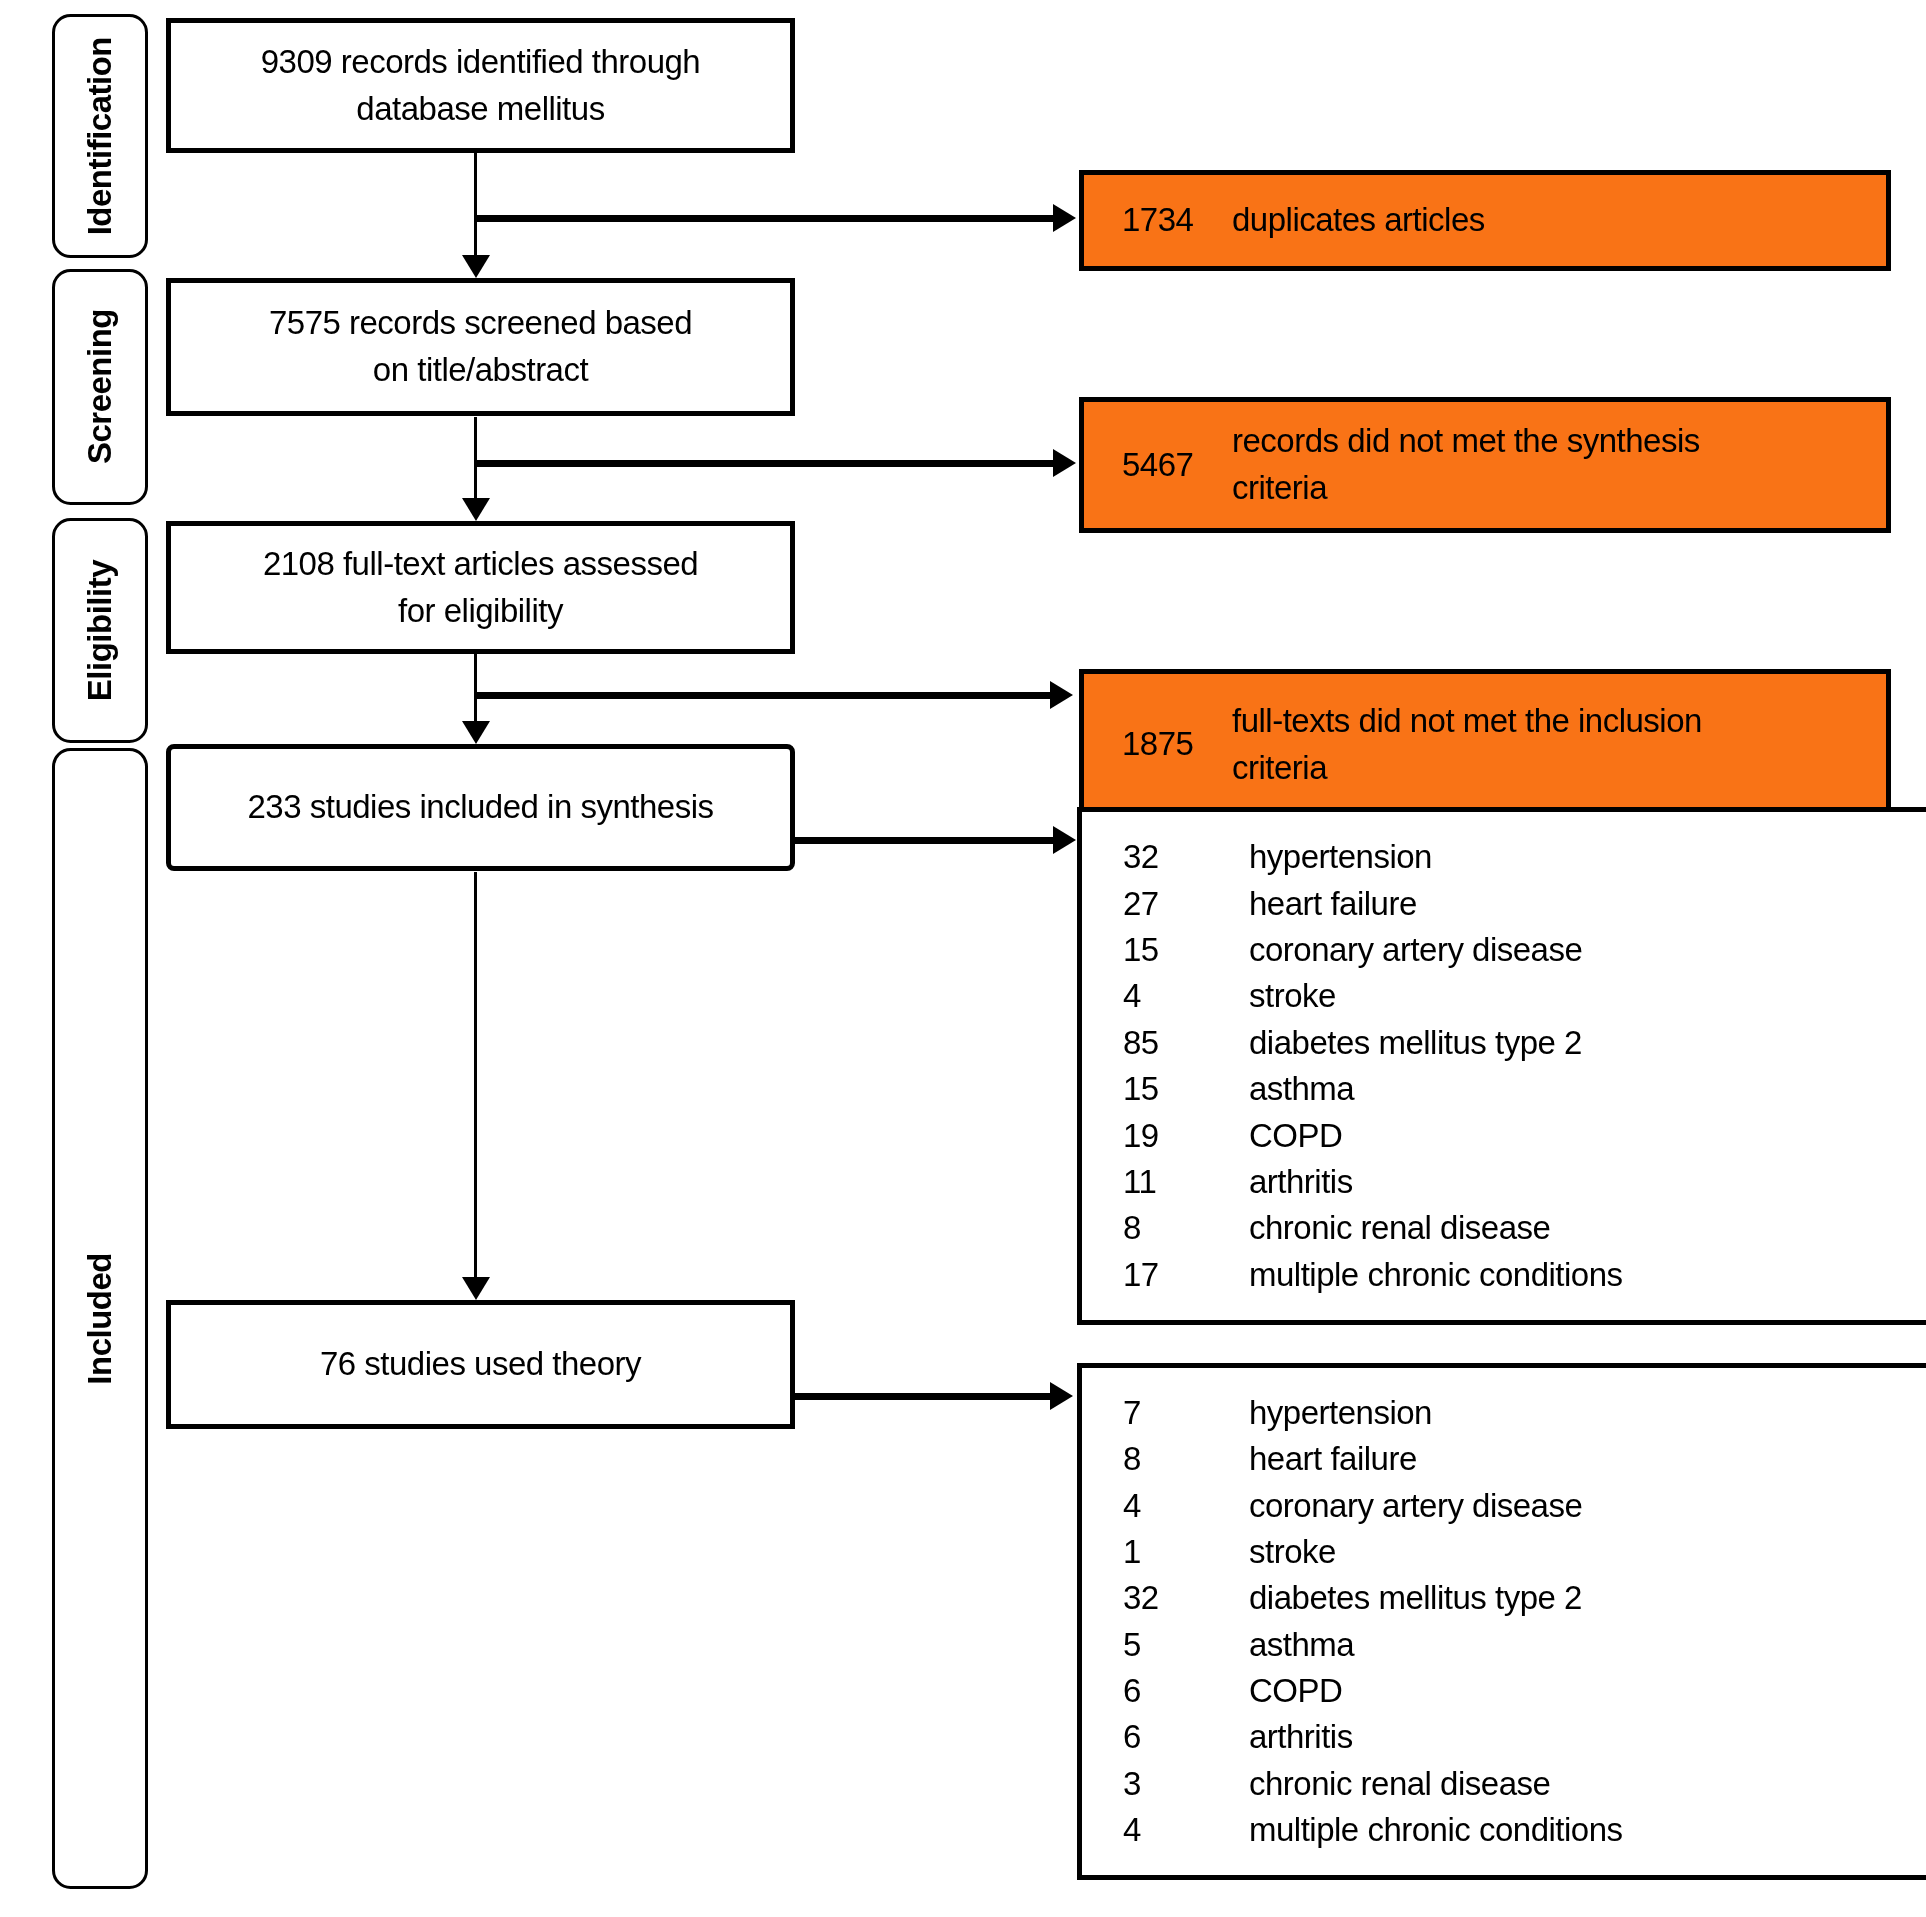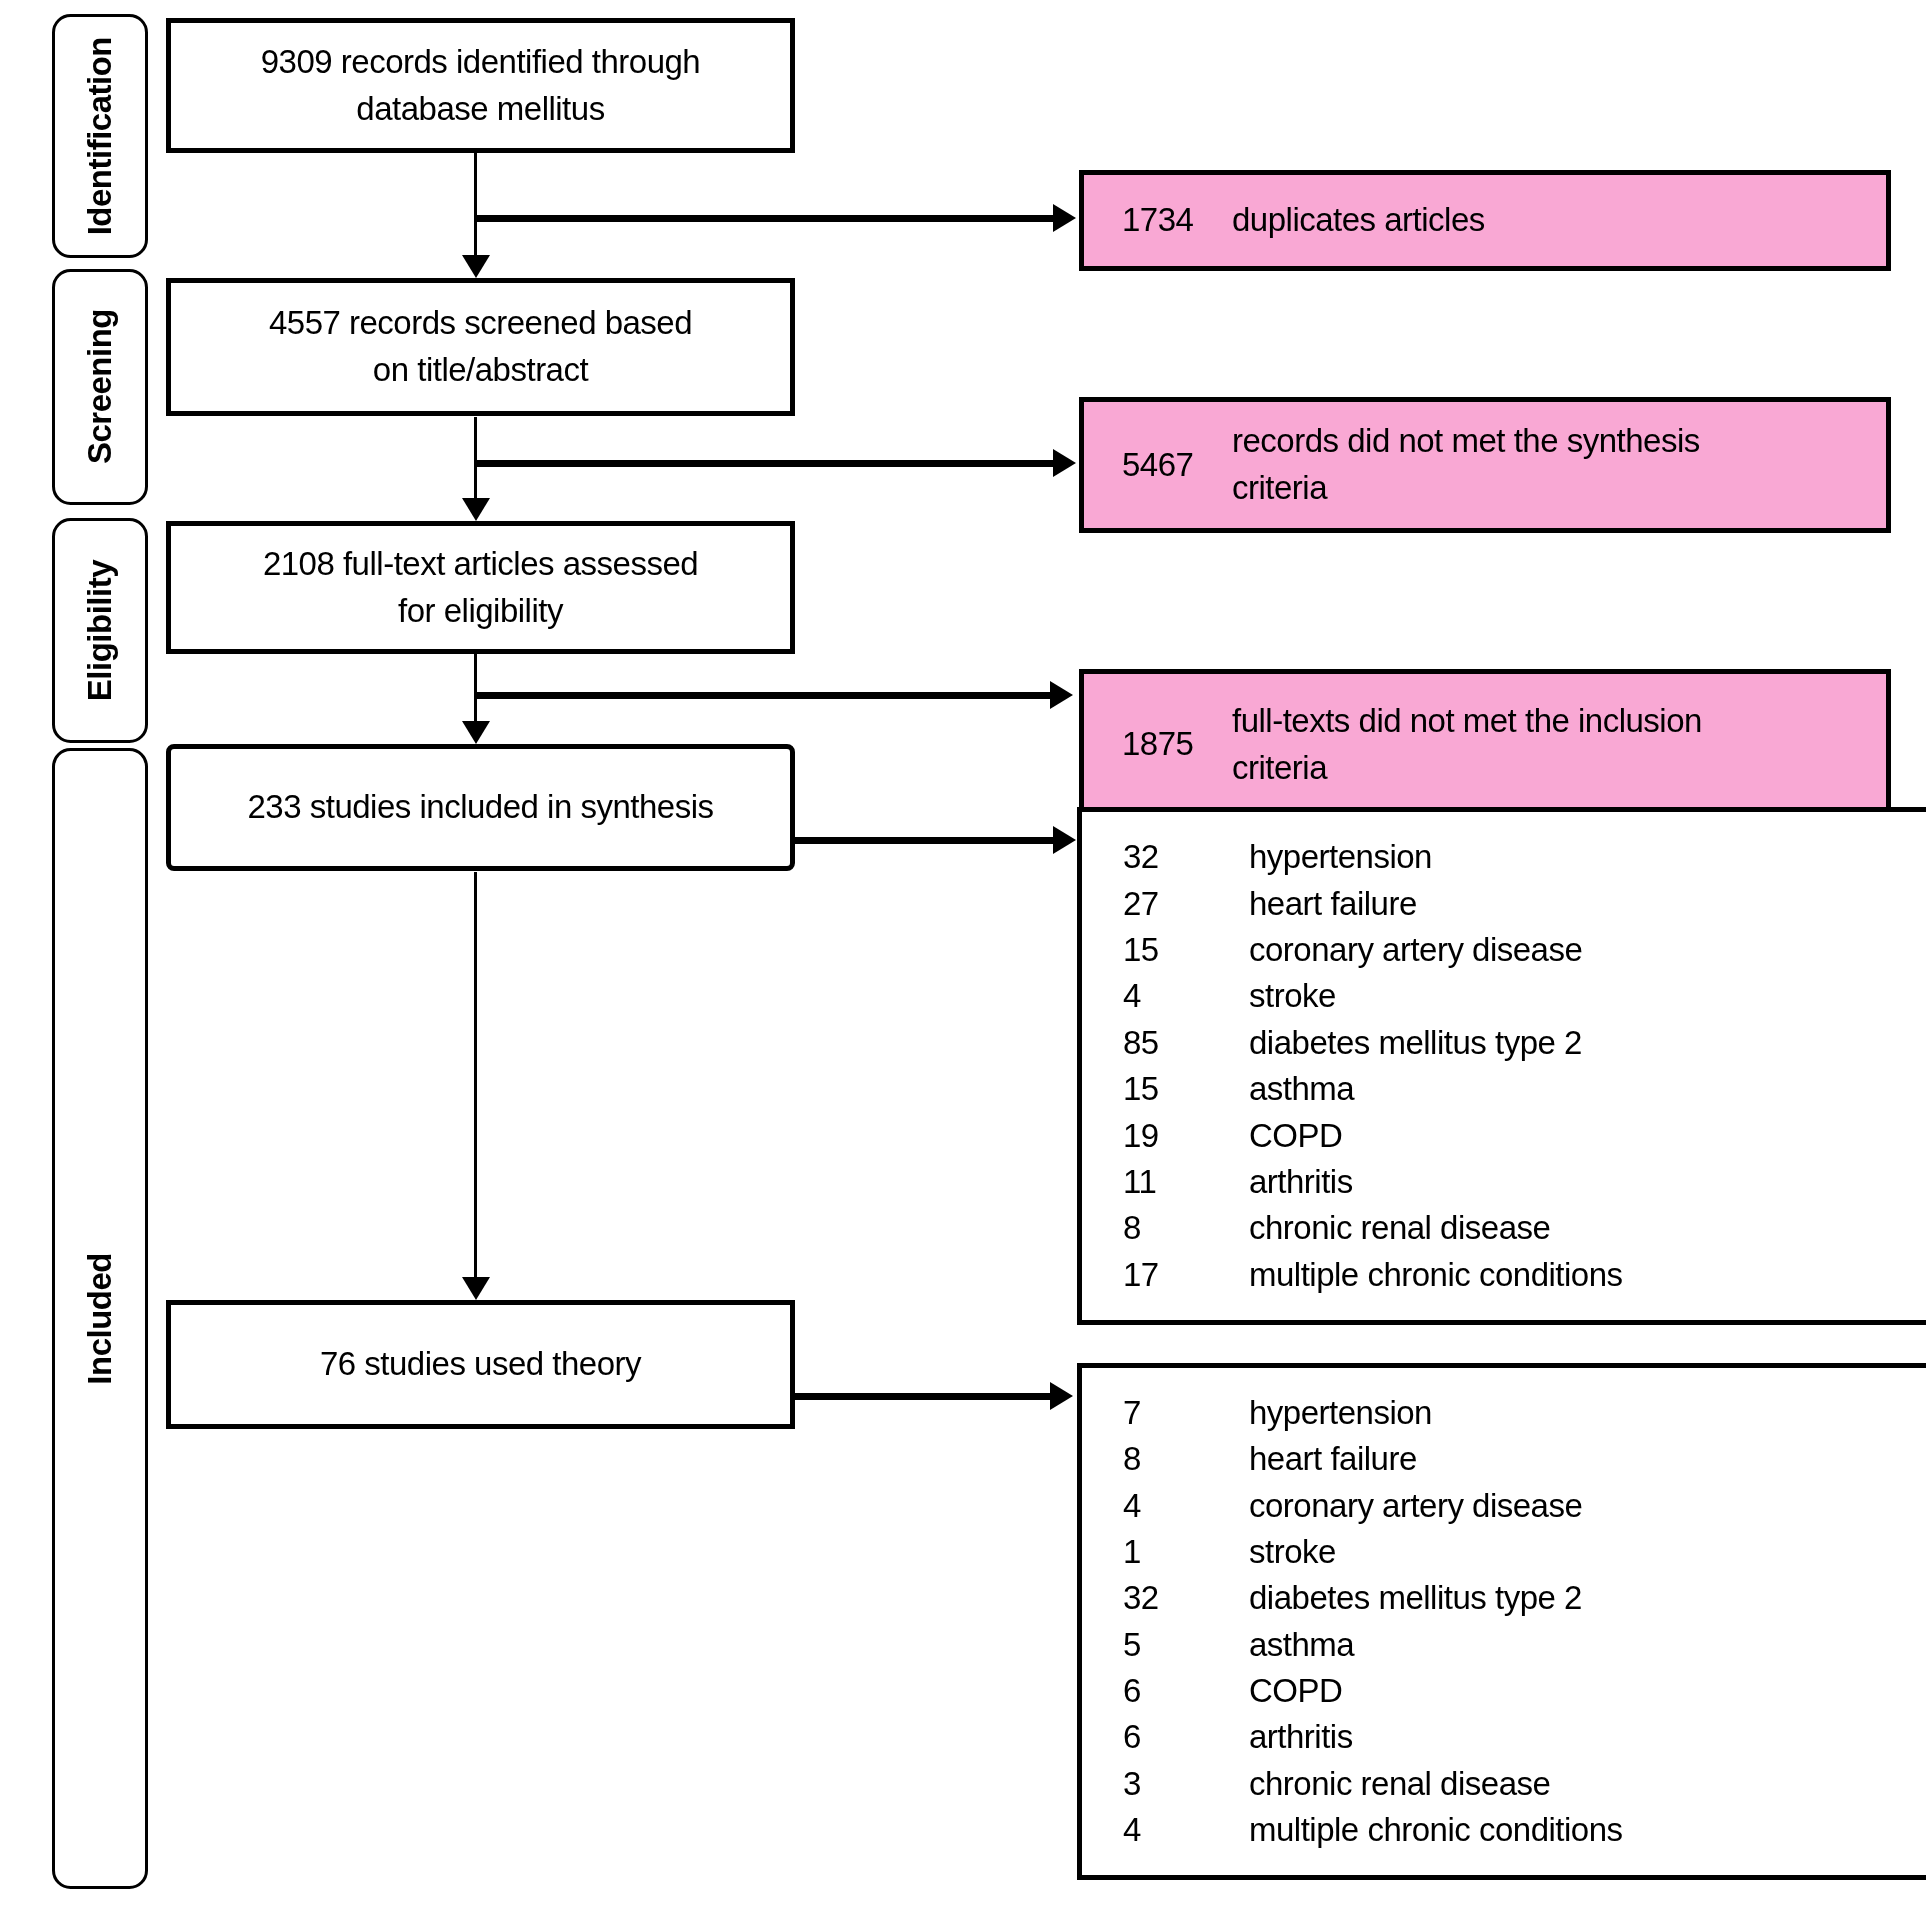--- a/index.html
+++ b/index.html
@@ -50,21 +50,21 @@
     line-height:1.42;
     letter-spacing:-0.5px;
   }
 
   
   .sbox{
     position:absolute;
     left:1079px;
     width:812px;
     border:5.5px solid #000;
-    background:#f9a8d4;
+    background:#f97316;
     display:flex;
     align-items:center;
     font-size:33px;
     line-height:1.42;
     letter-spacing:-0.5px;
   }
   .sbox .num{
     flex:0 0 110px;
     margin-left:38px;
   }
@@ -122,21 +122,21 @@
   <div class="stage" style="top:748px;height:1141px;">
     <span class="vtext">Included</span>
   </div>
 
   <div class="fbox" style="top:18px;height:135px;">
     <div>9309 records identified through</div>
     <div>database mellitus</div>
   </div>
 
   <div class="fbox" style="top:278px;height:138px;">
-    <div>4557 records screened based</div>
+    <div>7575 records screened based</div>
     <div>on title/abstract</div>
   </div>
 
   <div class="fbox" style="top:521px;height:133px;">
     <div>2108 full-text articles assessed</div>
     <div>for eligibility</div>
   </div>
 
   <div class="fbox" style="top:744px;height:127px;border-radius:8px;">
     <div>233 studies included in synthesis</div>

